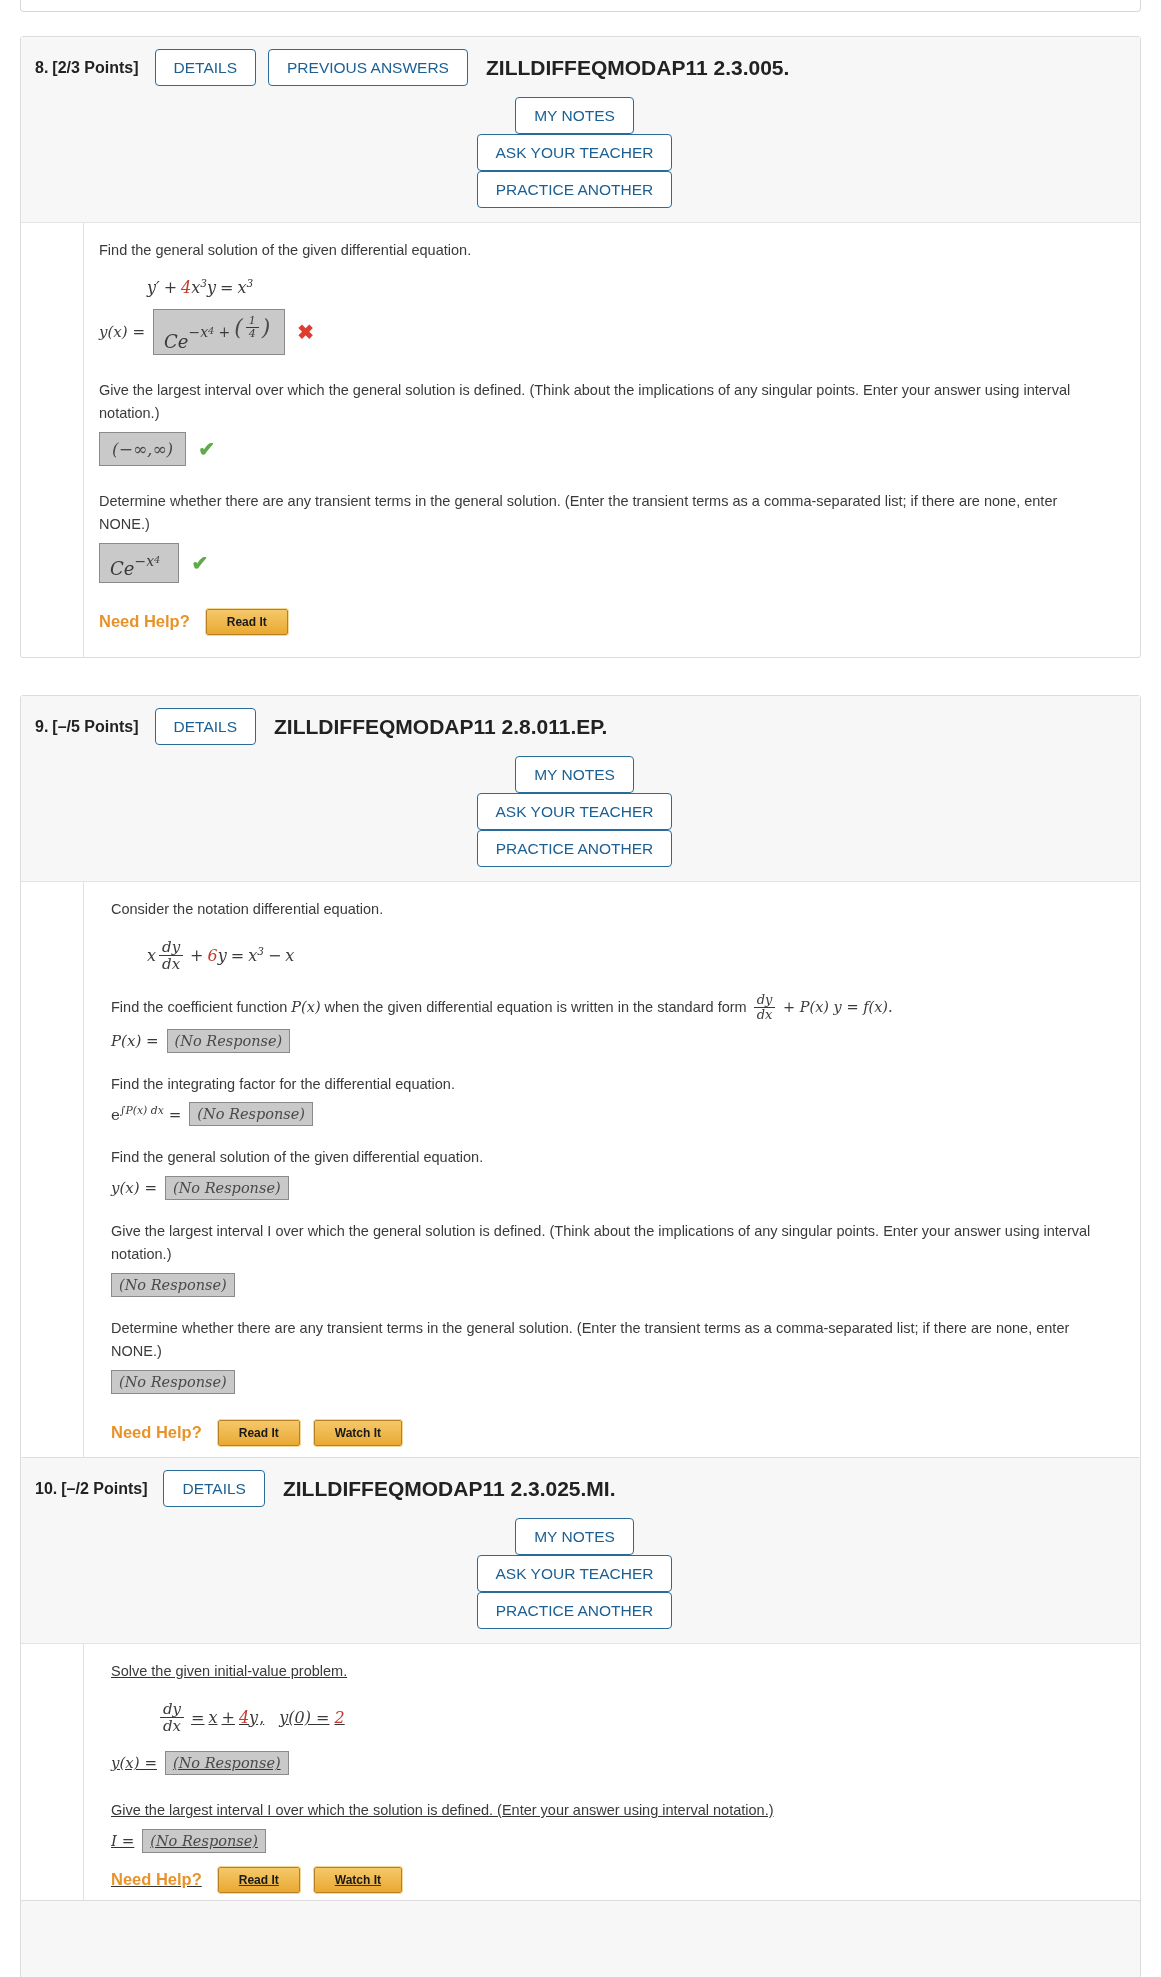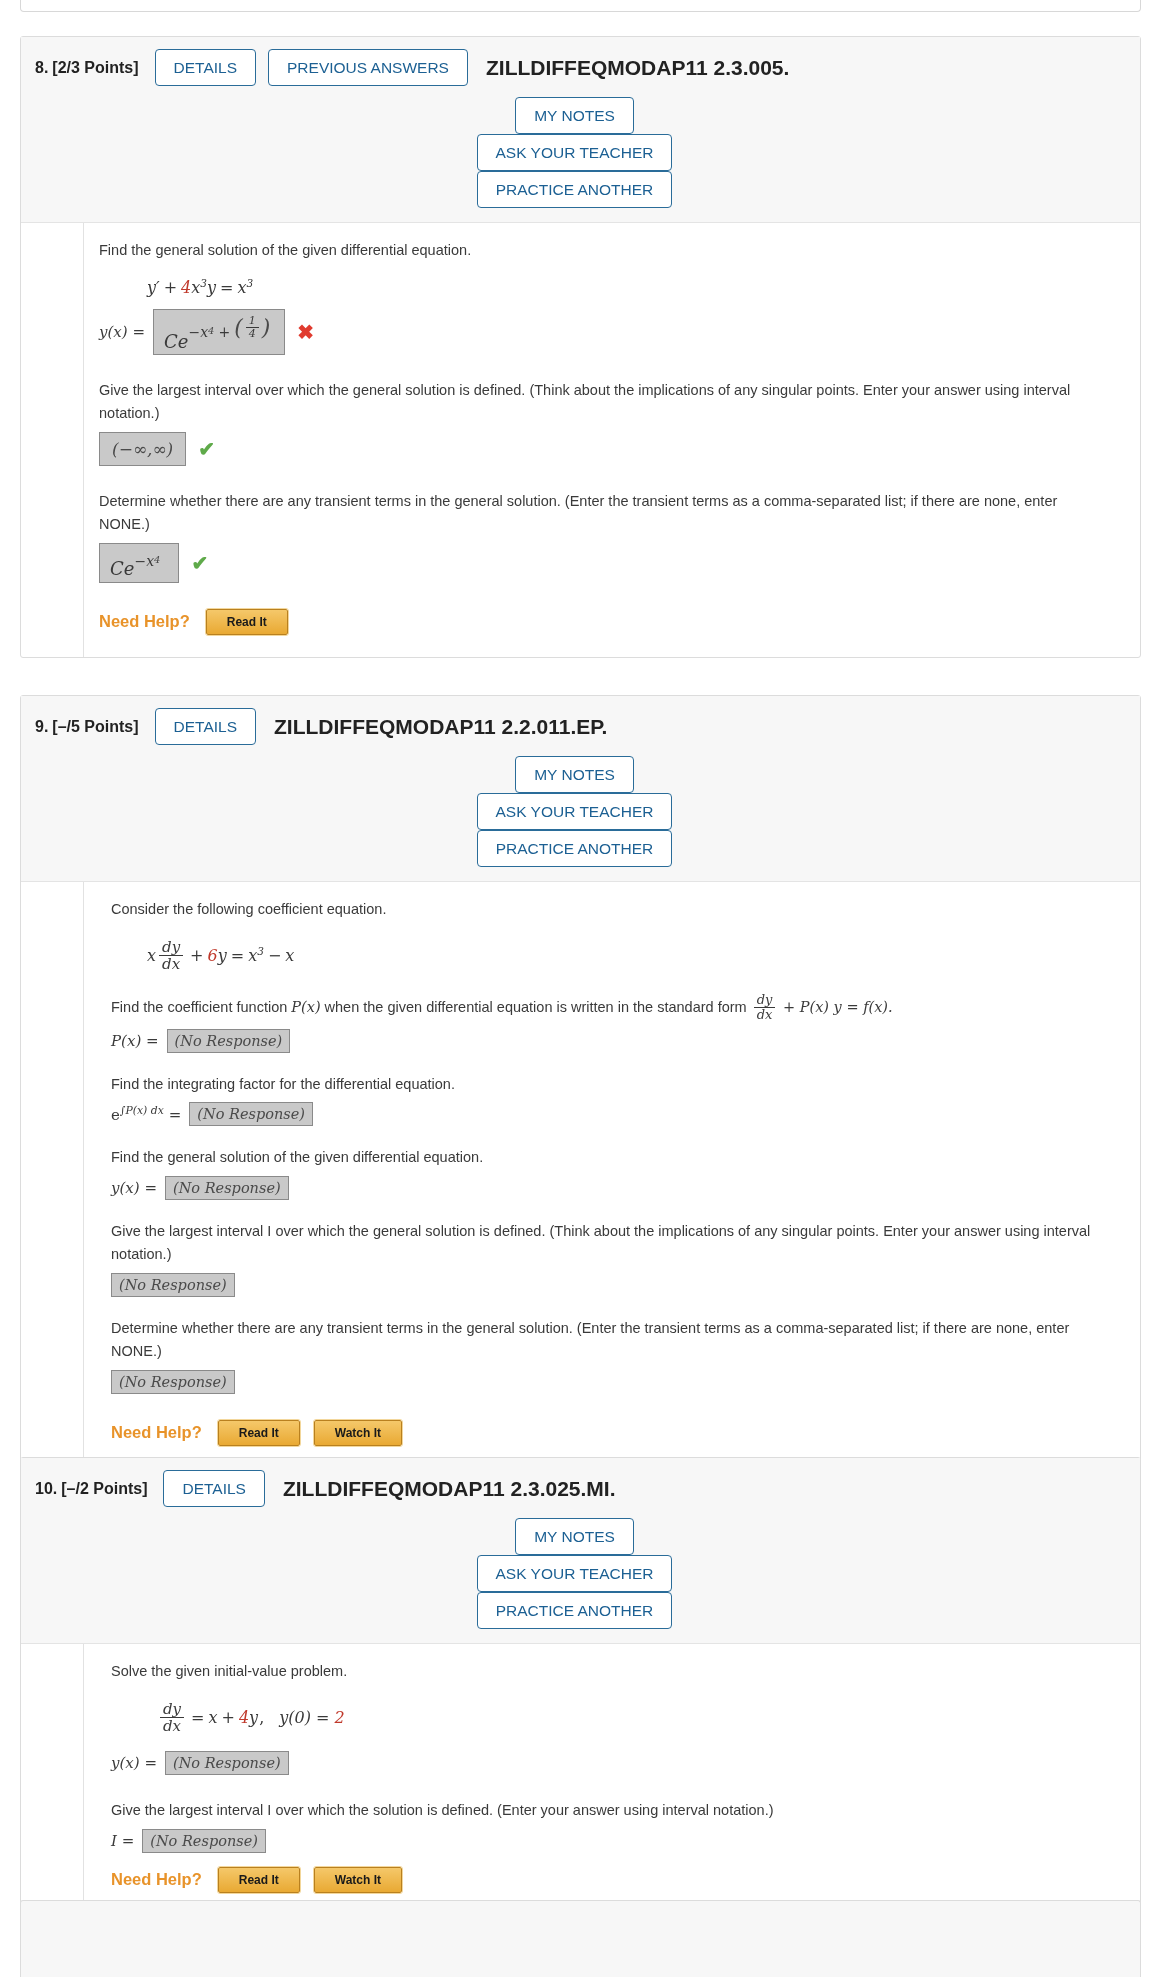--- a/index.html
+++ b/index.html
@@ -256,31 +256,31 @@
     </div>
   </div>
 </div>
 
 <div class="qcard" style="top:695px;">
   <div class="qhead">
     <div class="qhead-row">
       <span class="qnum">9.</span>
       <span class="qpoints">[–/5 Points]</span>
       <button class="btn">DETAILS</button>
-      <span class="qcode">ZILLDIFFEQMODAP11 2.2.011.EP.</span>
+      <span class="qcode">ZILLDIFFEQMODAP11 2.8.011.EP.</span>
     </div>
     <div class="qhead-row second">
       <button class="btn">MY NOTES</button>
       <button class="btn">ASK YOUR TEACHER</button>
       <button class="btn">PRACTICE ANOTHER</button>
     </div>
   </div>
 
   <div class="qbody" style="padding-left:90px;">
-    <p class="ptext">Consider the following coefficient equation.</p>
+    <p class="ptext">Consider the notation differential equation.</p>
 
     <div class="mathline math" style="margin-left:36px;margin-top:18px;margin-bottom:20px;">
       <span>x</span><span class="frac" style="font-size:15px;"><span class="num">dy</span><span class="den">dx</span></span><span class="op">+</span><span class="red">6</span><span>y</span><span class="op">=</span><span>x</span><sup class="e">3</sup><span class="op">−</span><span>x</span>
     </div>
 
     <p class="ptext" style="line-height:2.0;"><span>Find the coefficient function </span><span class="math">P(x)</span><span> when the given differential equation is written in the standard form </span><span class="frac math" style="font-size:13px;"><span class="num">dy</span><span class="den">dx</span></span><span class="math"> + P(x) y = f(x).</span></p>
 
     <div class="ansrow">
       <span class="anslabel">P(x) =</span>
       <span class="ansbox">(No Response)</span>
@@ -332,21 +332,21 @@
       <button class="btn">DETAILS</button>
       <span class="qcode">ZILLDIFFEQMODAP11 2.3.025.MI.</span>
     </div>
     <div class="qhead-row second">
       <button class="btn">MY NOTES</button>
       <button class="btn">ASK YOUR TEACHER</button>
       <button class="btn">PRACTICE ANOTHER</button>
     </div>
   </div>
 
-  <div class="qbody" style="padding-left:90px;padding-bottom:26px;">
+  <div class="qbody" style="padding-left:90px;padding-bottom:26px;text-decoration:underline;">
     <p class="ptext">Solve the given initial-value problem.</p>
 
     <div class="mathline math" style="margin-left:46px;margin-top:18px;margin-bottom:16px;">
       <span class="frac" style="font-size:15px;"><span class="num">dy</span><span class="den">dx</span></span><span class="op">=</span><span>x</span><span class="op">+</span><span class="red">4</span><span>y</span><span class="op" style="padding:0 1px;">,</span><span style="padding-left:14px;">y(0) =</span><span class="red" style="padding-left:5px;">2</span>
     </div>
 
     <div class="ansrow">
       <span class="anslabel">y(x) =</span>
       <span class="ansbox">(No Response)</span>
     </div>

